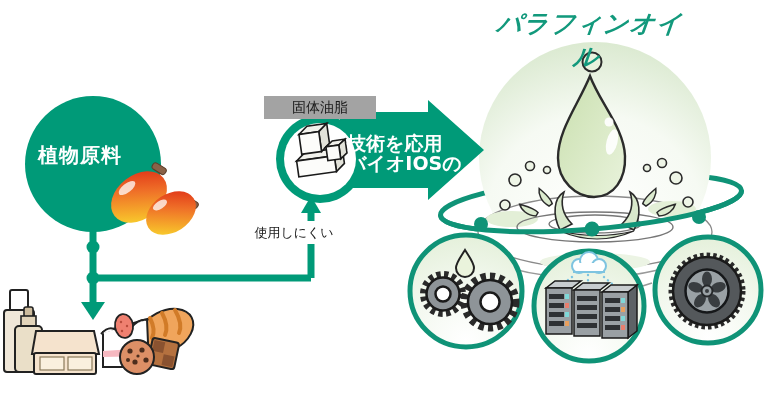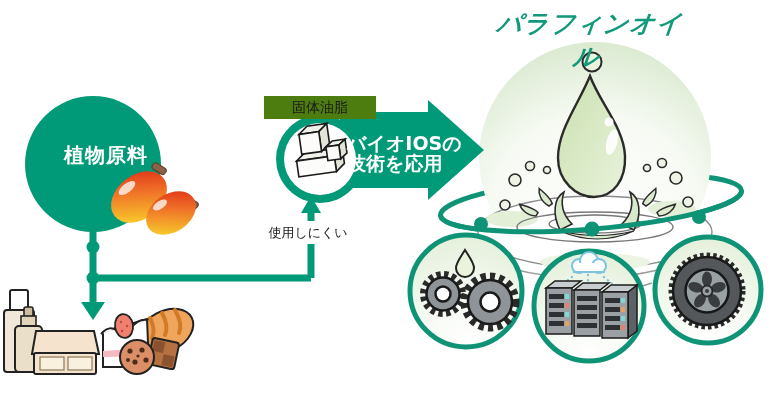--- a/index.html
+++ b/index.html
@@ -3,27 +3,27 @@
 <meta charset="utf-8">
 <style>
   html,body{margin:0;padding:0;background:#fff;}
   .stage{position:relative;width:780px;height:415px;background:#fff;overflow:hidden;
          font-family:"DejaVu Sans","Liberation Sans",sans-serif;}
   .stage svg{position:absolute;left:0;top:0;}
   .overlay{position:absolute;}
   #title{left:492px;top:7px;width:192px;text-align:center;
          font-style:italic;font-weight:800;font-size:25px;letter-spacing:1px;
          color:#12997c;transform:skewX(-6deg);}
-  #source-label{left:38px;top:142px;width:110px;text-align:right;
+  #source-label{left:38px;top:142px;width:110px;text-align:left;
          font-weight:700;font-size:20px;letter-spacing:1px;color:#ffffff;}
-  #solid-fat-tag{left:264px;top:96px;width:112px;height:23px;background:#4d7c0f;
+  #solid-fat-tag{left:264px;top:96px;width:112px;height:23px;background:#a3a3a3;
          font-size:14px;line-height:23px;font-weight:500;color:#1a1a1a;text-align:center;}
   #arrow-text{left:347px;top:133px;width:120px;color:#ffffff;font-weight:800;
          font-size:19px;line-height:20px;text-align:left;}
-  #unused-tag{left:263px;top:221px;width:90px;background:#ffffff;padding:3px 0;
+  #unused-tag{left:249px;top:221px;width:90px;background:#ffffff;padding:3px 0;
          font-size:13px;line-height:17px;font-weight:500;color:#1a1a1a;text-align:center;}
 </style>
 </head>
 <body>
 
 <div class="stage">
 
 <svg width="780" height="415" viewBox="0 0 780 415">
   <defs>
     <radialGradient id="gBig" cx="50%" cy="78%" r="85%">
@@ -233,20 +233,20 @@
       <polygon points="340,148 347,143 347,157 340,162" fill="#e3e3da"></polygon>
       <rect x="327" y="148" width="13" height="14" fill="#fcfcfa"></rect>
     </g>
   </g>
 </svg>
 
 <div class="overlay" id="title">パラフィンオイル</div>
 <div class="overlay" id="source-label">植物原料</div>
 <div class="overlay" id="solid-fat-tag">固体油脂</div>
 <div class="overlay" id="arrow-text">
+  <div>技術を応用</div>
   <div>バイオIOSの</div>
-  <div>技術を応用</div>
 </div>
 <div class="overlay" id="unused-tag">
   <div>使用しにくい</div>
 </div>
 
 </div>
 
 </body></html>

